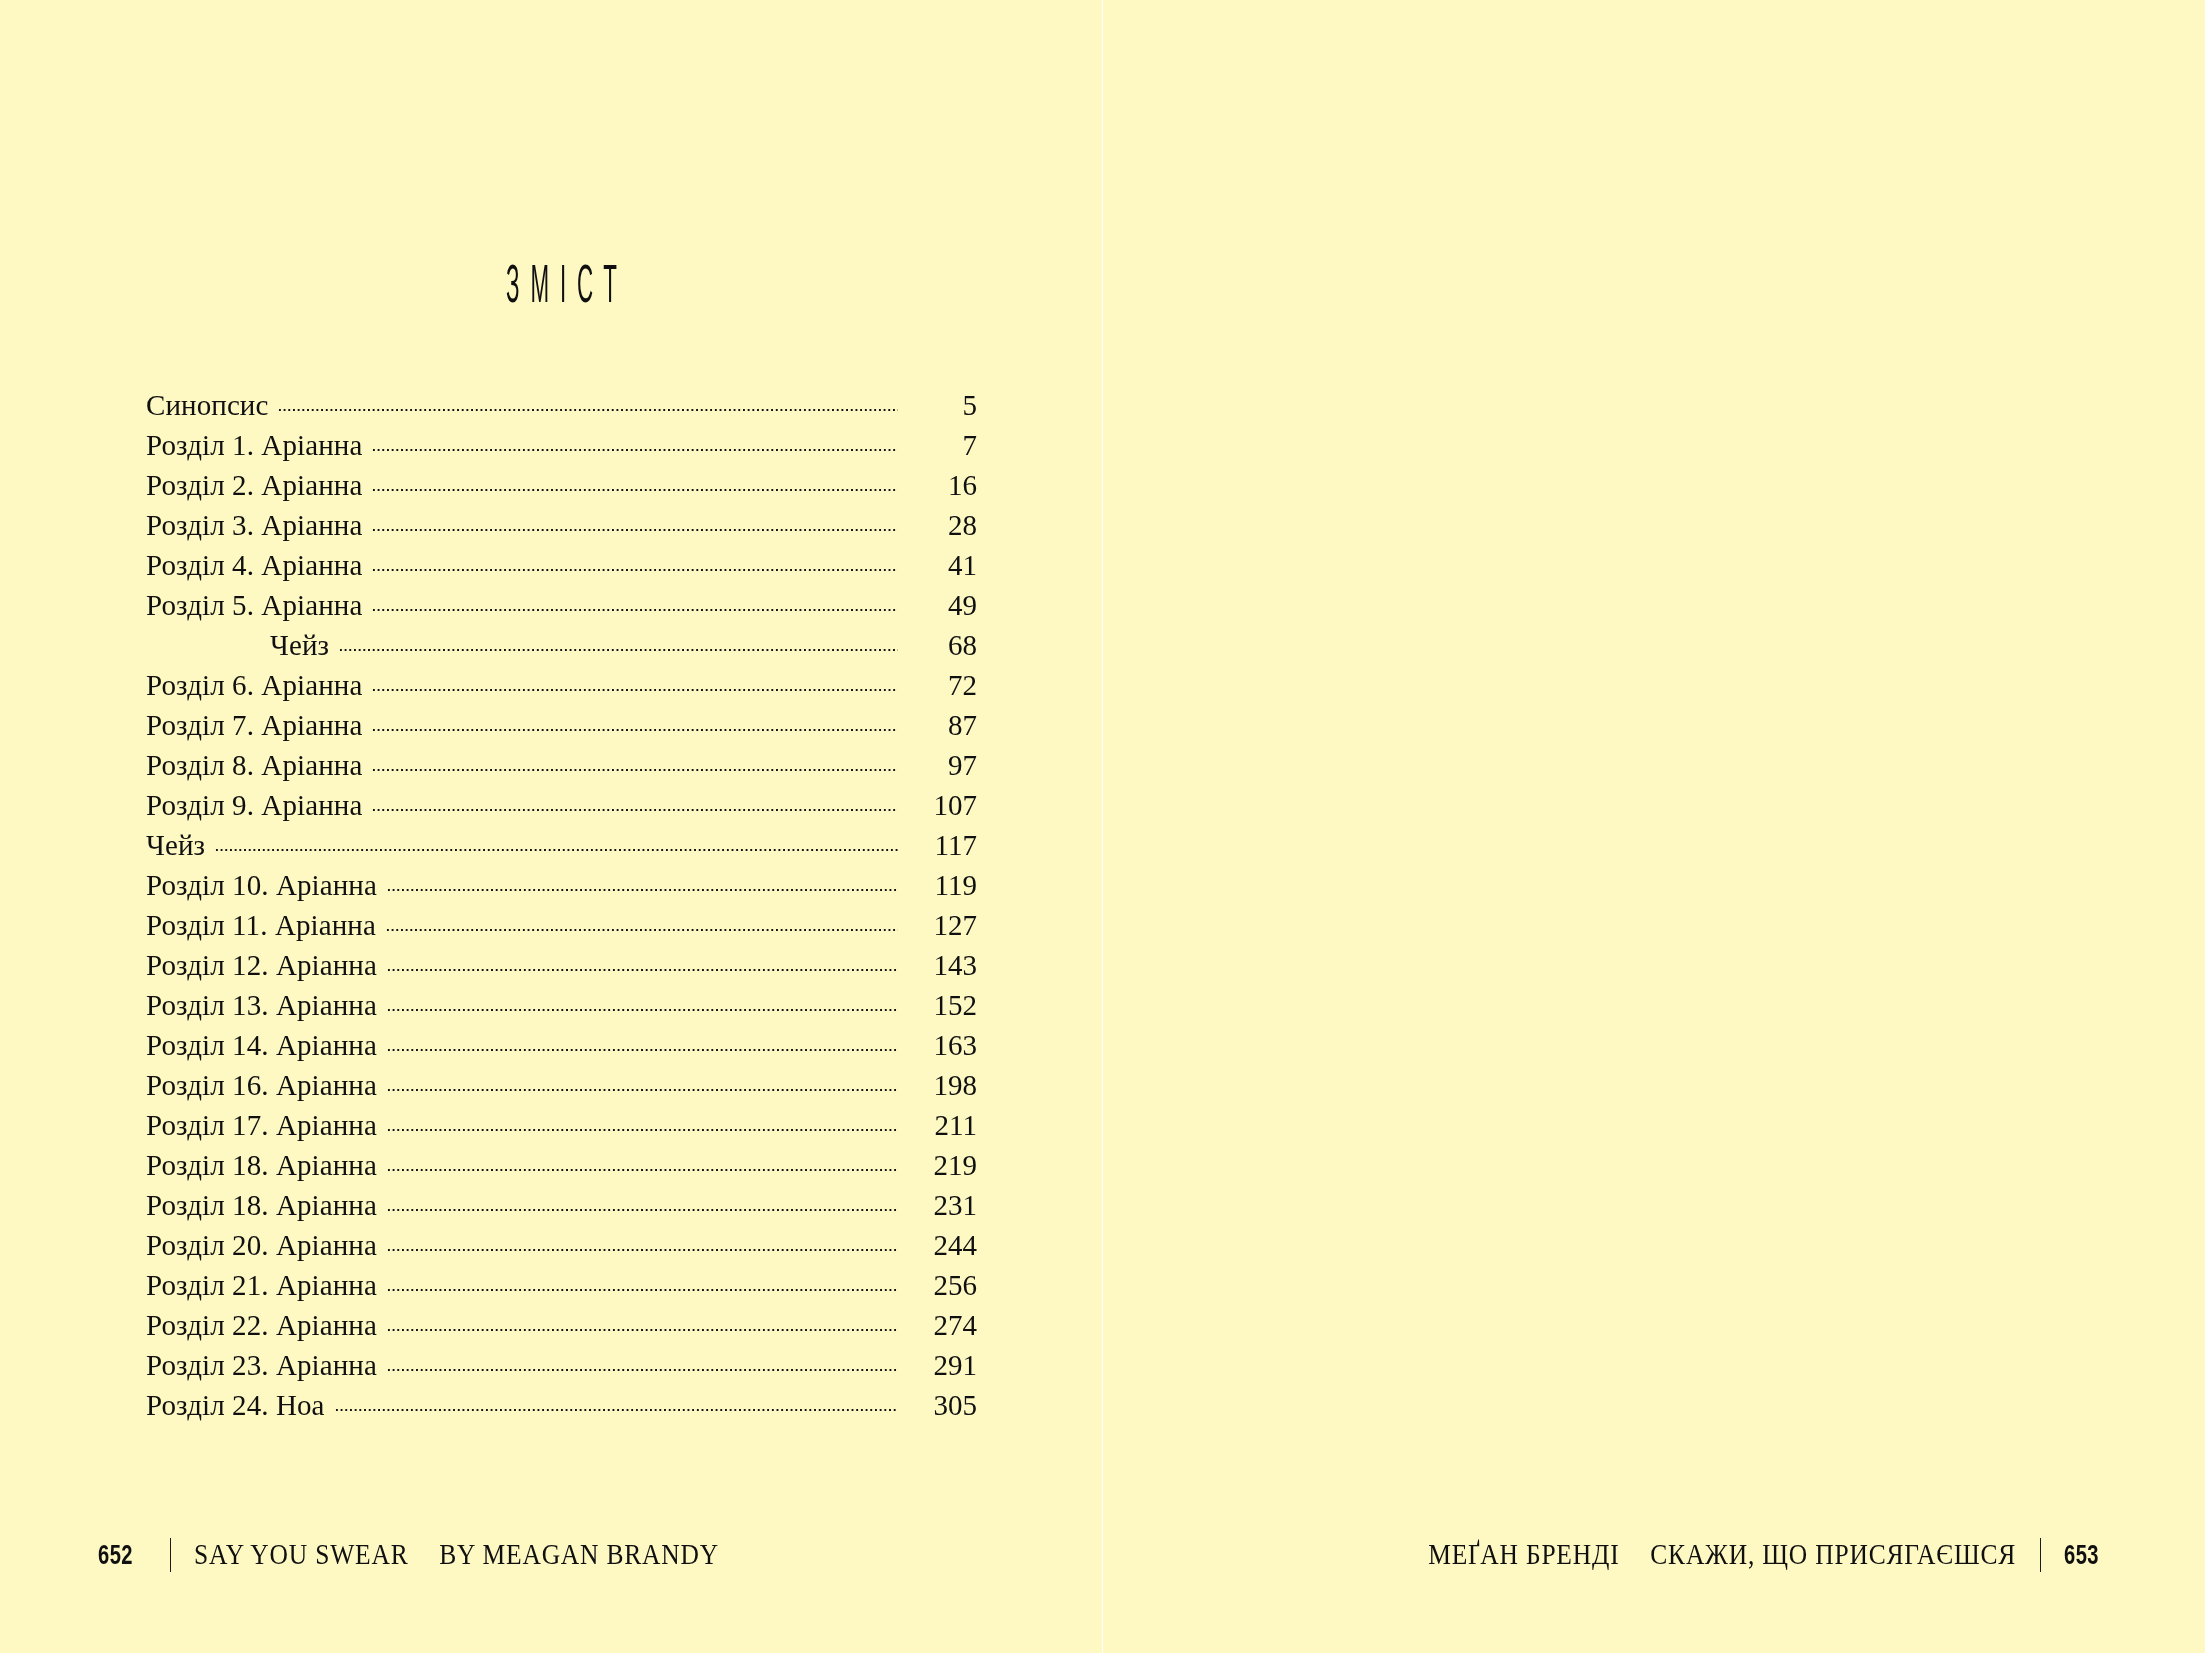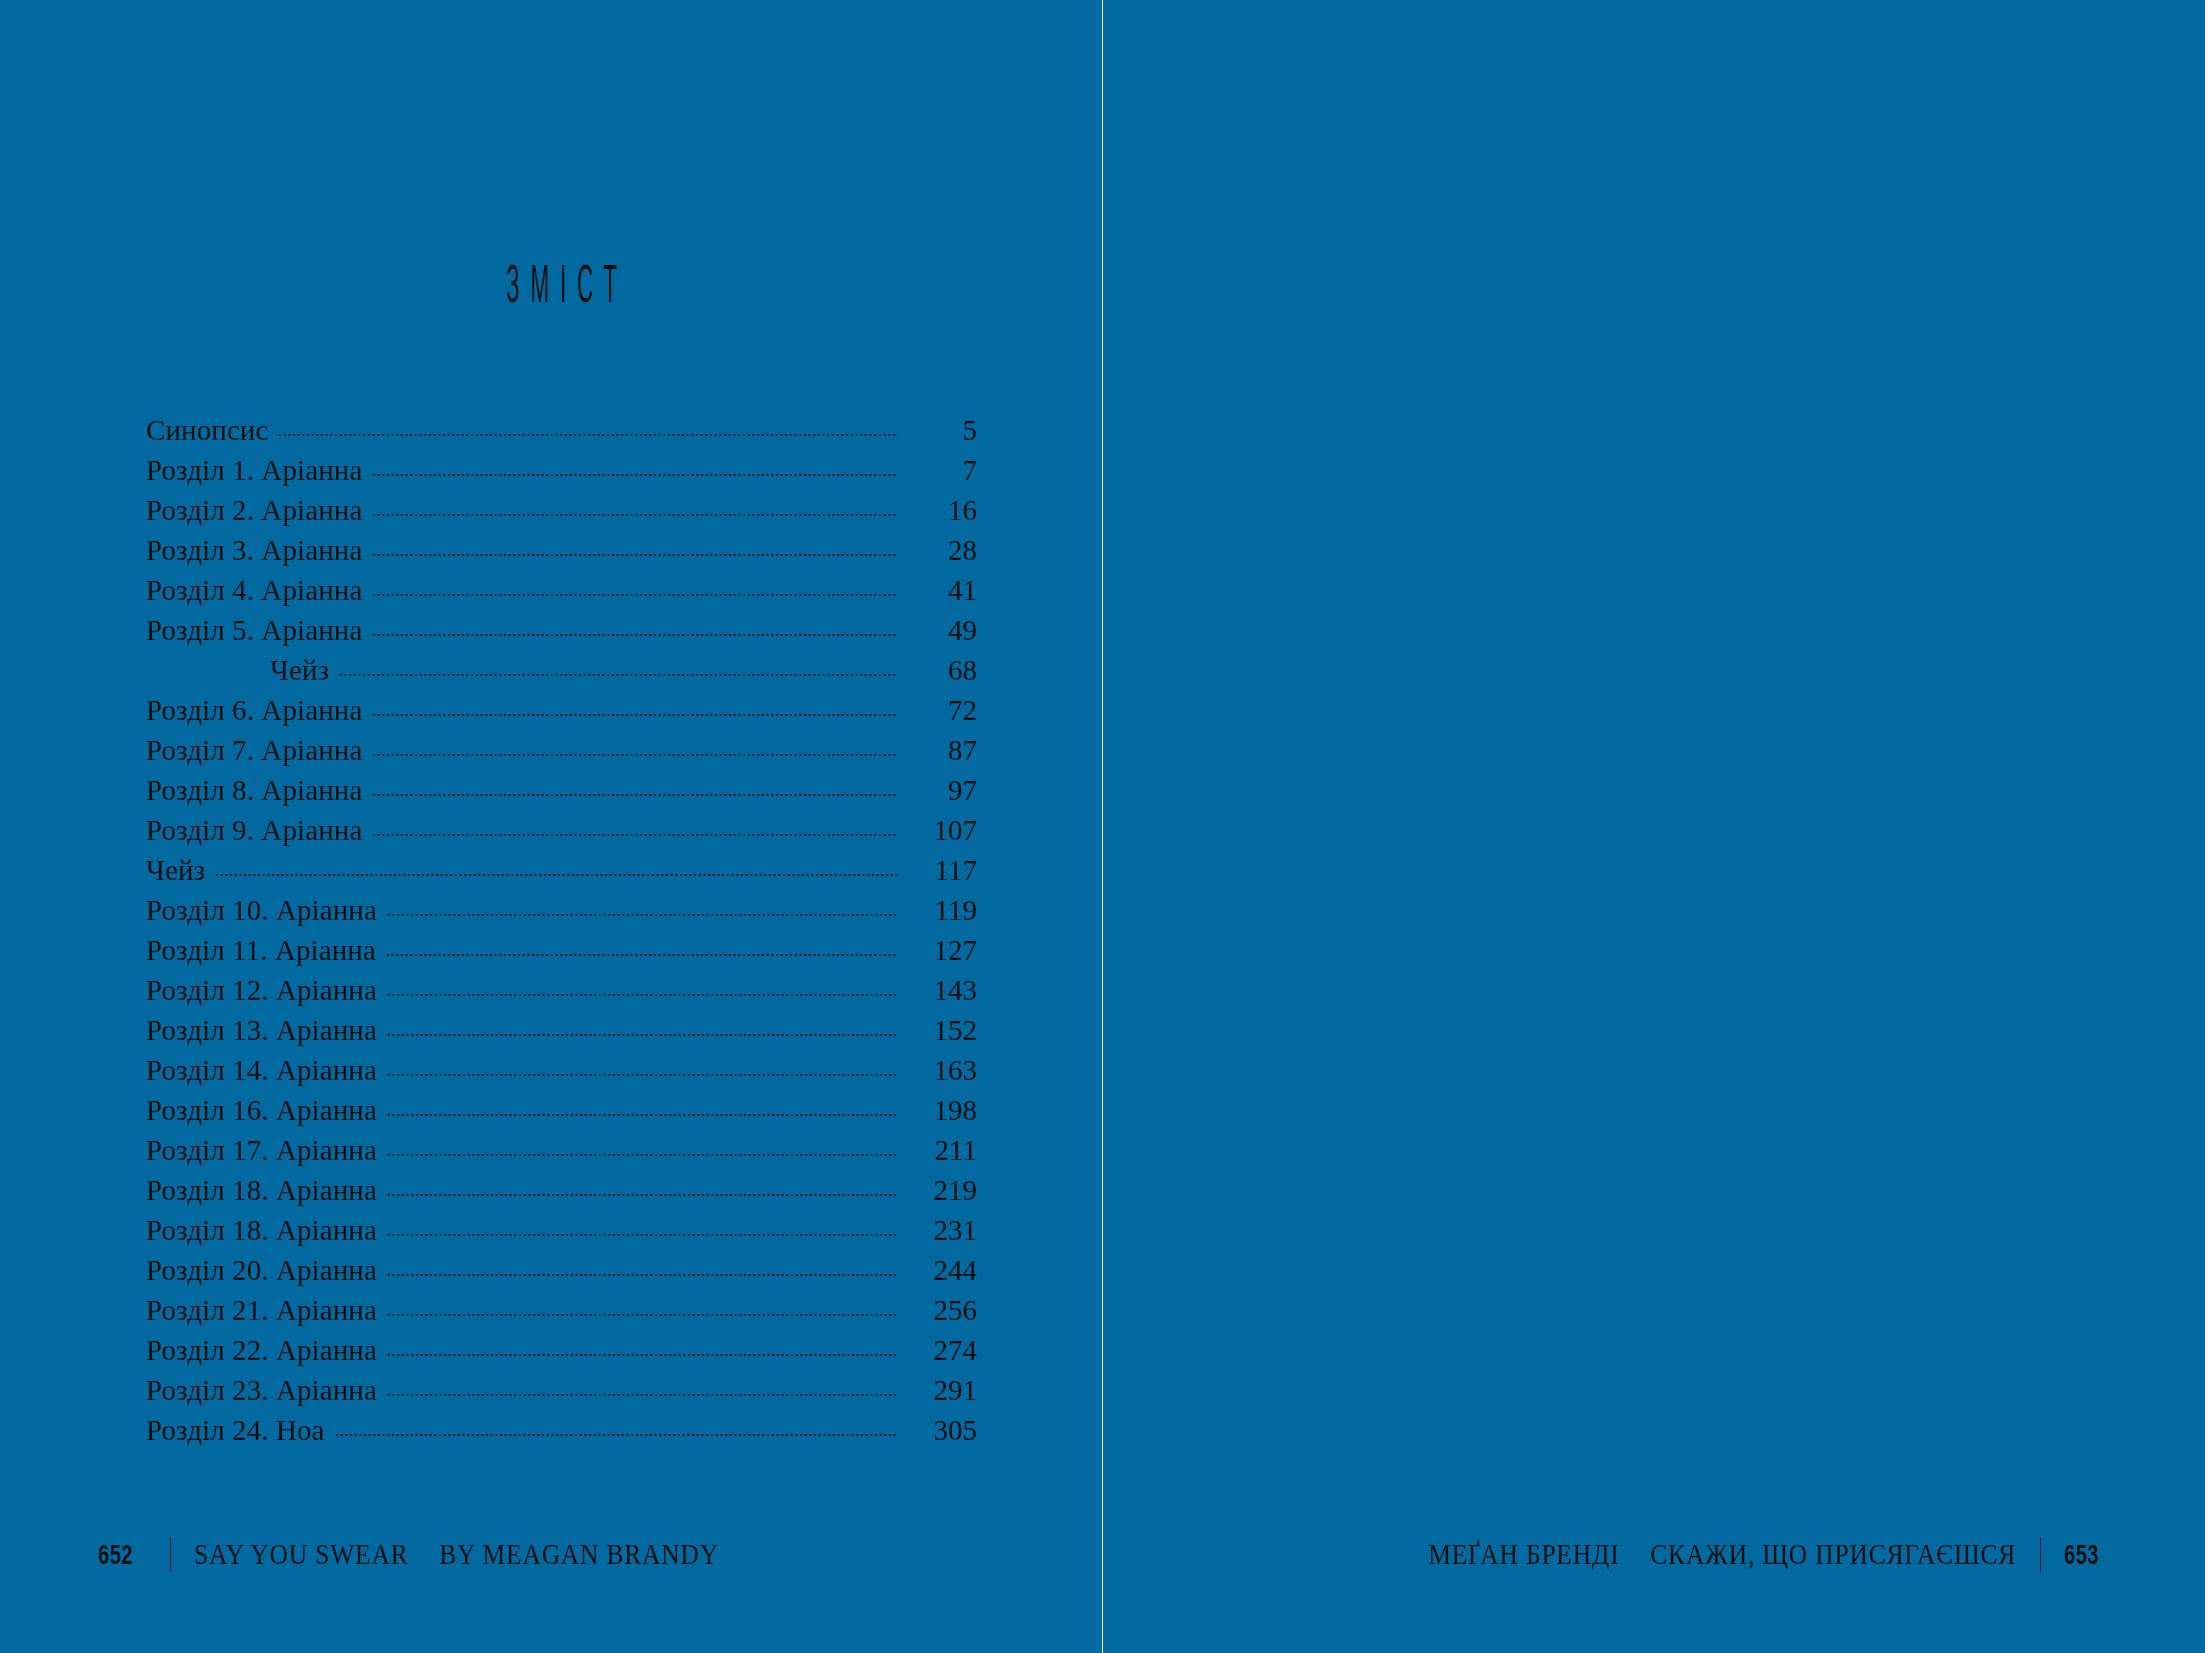--- a/index.html
+++ b/index.html
@@ -2,36 +2,36 @@
 <html style="--ink: #101010;font-size:10px"><head>
 <meta charset="utf-8">
 <style>
   html,body{margin:0;padding:0;}
   body{
     width:2205px;height:1654px;position:relative;overflow:hidden;
     background:#ffffff;
     font-family:"Liberation Serif", serif;
     color:var(--ink,#101010);
   }
-  .page{position:absolute;top:0;height:100%;width:1102px;background:#0369a1;}
+  .page{position:absolute;top:0;height:100%;width:1102px;background:#fef9c3;}
   .page.left{left:0;}
   .page.right{left:1103px;text-align:center;}
 
   
   .toc-title{
     position:absolute;left:146px;top:254px;width:831px;height:60px;
     margin:0;text-align:center;line-height:60px;
     font-family:"Liberation Sans", sans-serif;
     font-weight:400;font-size:35px;letter-spacing:17px;text-indent:17px;
     transform:scale(0.64,1.52);
     white-space:nowrap;
   }
 
   
-  .toc{position:absolute;width:831px;margin-top:25px;}
+  .toc{position:absolute;width:831px;}
   #left-list{left:146px;top:385px;}
 
   .row{
     display:flex;align-items:baseline;
     height:40px;line-height:40px;
     font-size:29px;white-space:nowrap;
   }
   .row .label{flex:0 0 auto;letter-spacing:0.1px;}
   .row.indent .label{padding-left:124px;}
   .leader{

